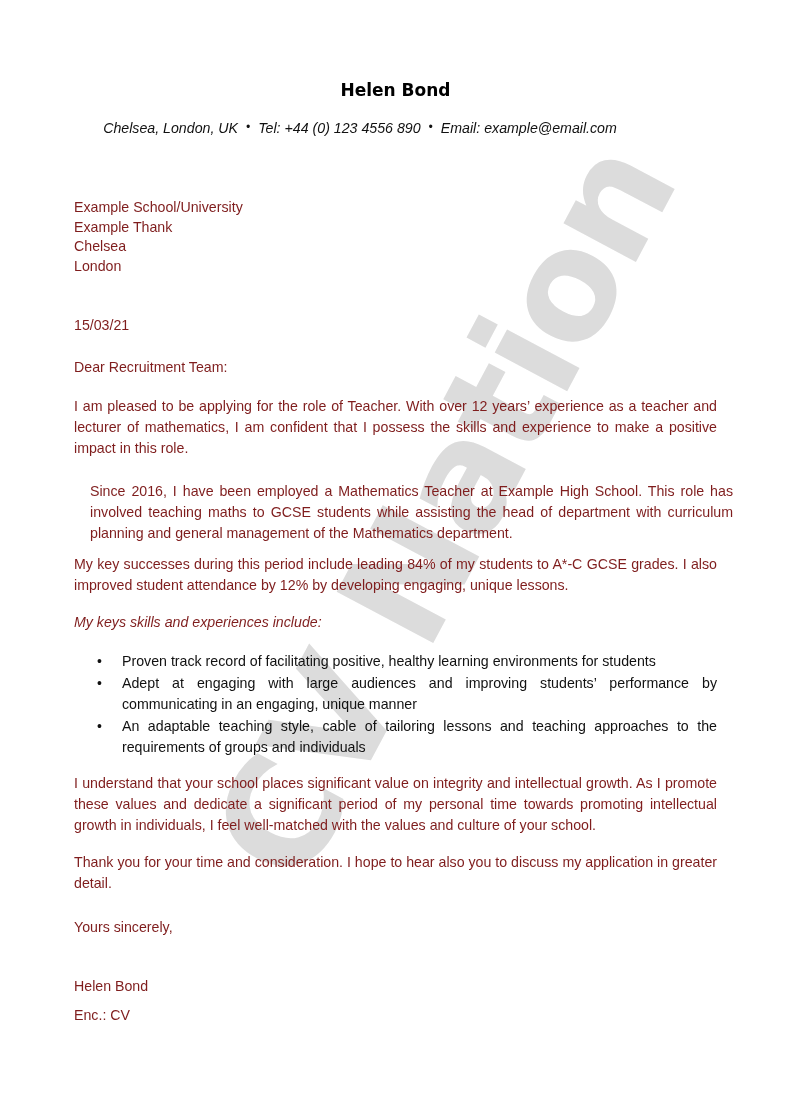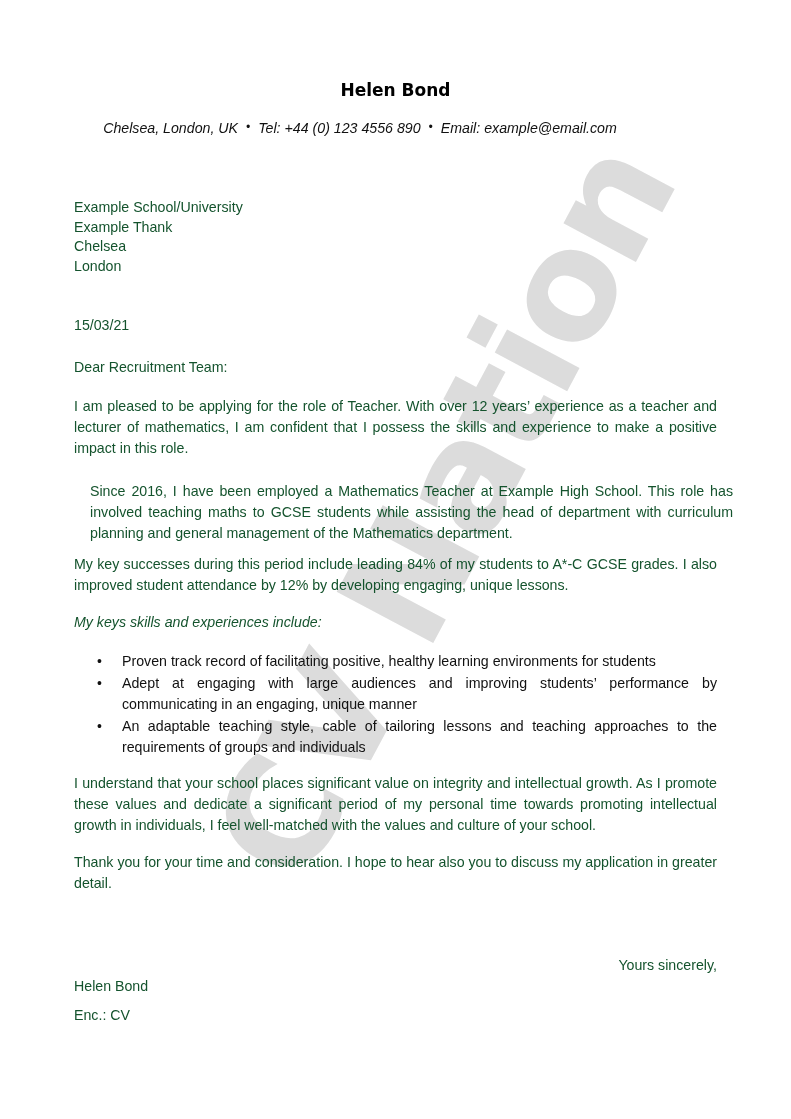--- a/index.html
+++ b/index.html
@@ -72,21 +72,21 @@
       margin: 0 8px;
       font-size: 12px;
       vertical-align: 2px;
     }
     .block {
       position: absolute;
       left: 74px;
       width: 643px;
       font-size: 14.2px;
       line-height: 19.6px;
-      color: #14532d;
+      color: #7f1d1d;
     }
     .justify {
       text-align: justify;
     }
     .addr-line {
       display: block;
       height: 19.6px;
     }
     ul.skills {
       position: absolute;
@@ -159,20 +159,20 @@
       <li>
         <span class="bullet">•</span>
         <span>An adaptable teaching style, cable of tailoring lessons and teaching approaches to the requirements of groups and individuals</span>
       </li>
     </ul>
 
     <div class="block justify" style="top:773px; line-height:21px;">I understand that your school places significant value on integrity and intellectual growth. As I promote these values and dedicate a significant period of my personal time towards promoting intellectual growth in individuals, I feel well-matched with the values and culture of your school.</div>
 
     <div class="block justify" style="top:852px; line-height:21px;">Thank you for your time and consideration. I hope to hear also you to discuss my application in greater detail.</div>
 
-    <div class="block" style="top:956px;text-align:right;">Yours sincerely,</div>
+    <div class="block" style="top:918px;">Yours sincerely,</div>
 
     <div class="block" style="top:977px;">Helen Bond</div>
 
     <div class="block" style="top:1006px;">Enc.: CV</div>
 
   </div>
 </div>
 
 </body></html>

